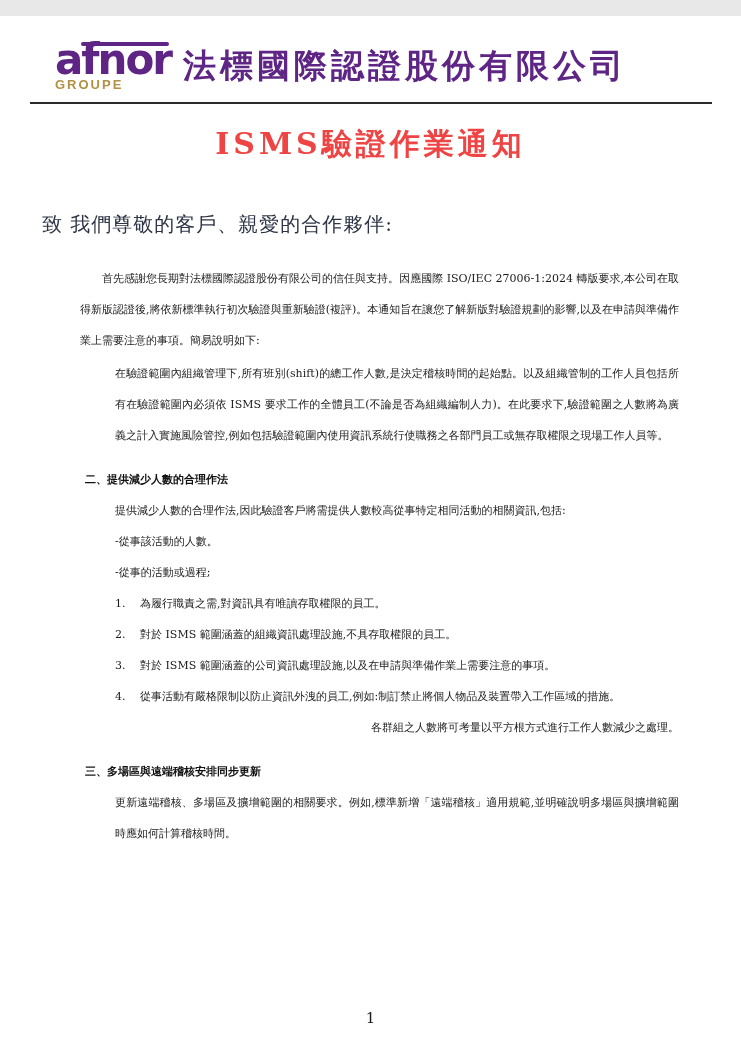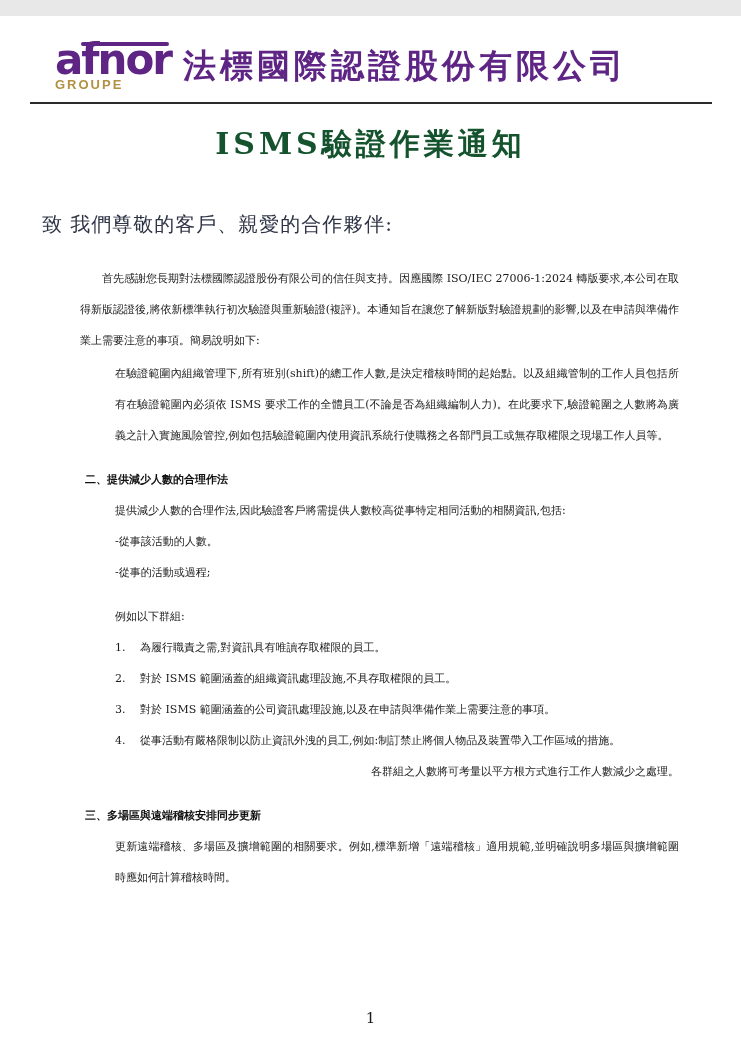--- a/index.html
+++ b/index.html
@@ -58,21 +58,21 @@
     margin: 10px 29px 0 30px;
     border-top: 2px solid #2a2a2a;
   }
 
   
   .title {
     margin-top: 20px;
     text-align: center;
     font-size: 30px;
     font-weight: bold;
-    color: #14532d;
+    color: #ef4444;
     letter-spacing: 4px;
   }
 
   
   .salutation {
     margin: 46px 40px 0 42px;
     font-size: 20px;
     letter-spacing: 1px;
     color: #2e3445;
   }
@@ -141,21 +141,20 @@
 
     <div class="sec">
       <div class="sec-body">在驗證範圍內組織管理下,所有班別(shift)的總工作人數,是決定稽核時間的起始點。以及組織管制的工作人員包括所有在驗證範圍內必須依 ISMS 要求工作的全體員工(不論是否為組織編制人力)。在此要求下,驗證範圍之人數將為廣義之計入實施風險管控,例如包括驗證範圍內使用資訊系統行使職務之各部門員工或無存取權限之現場工作人員等。</div>
     </div>
 
     <div class="sec">
       <div class="sec-heading">二、提供減少人數的合理作法</div>
       <div class="sec-body">提供減少人數的合理作法,因此驗證客戶將需提供人數較高從事特定相同活動的相關資訊,包括:</div>
       <div class="dash-item">-從事該活動的人數。</div>
       <div class="dash-item">-從事的活動或過程;</div>
-      <div class="example-label">例如以下群組:</div>
       <div class="num-item">
         <span class="num">1.</span>
         <span class="num-text">為履行職責之需,對資訊具有唯讀存取權限的員工。</span>
       </div>
       <div class="num-item">
         <span class="num">2.</span>
         <span class="num-text">對於 ISMS 範圍涵蓋的組織資訊處理設施,不具存取權限的員工。</span>
       </div>
       <div class="num-item">
         <span class="num">3.</span>

